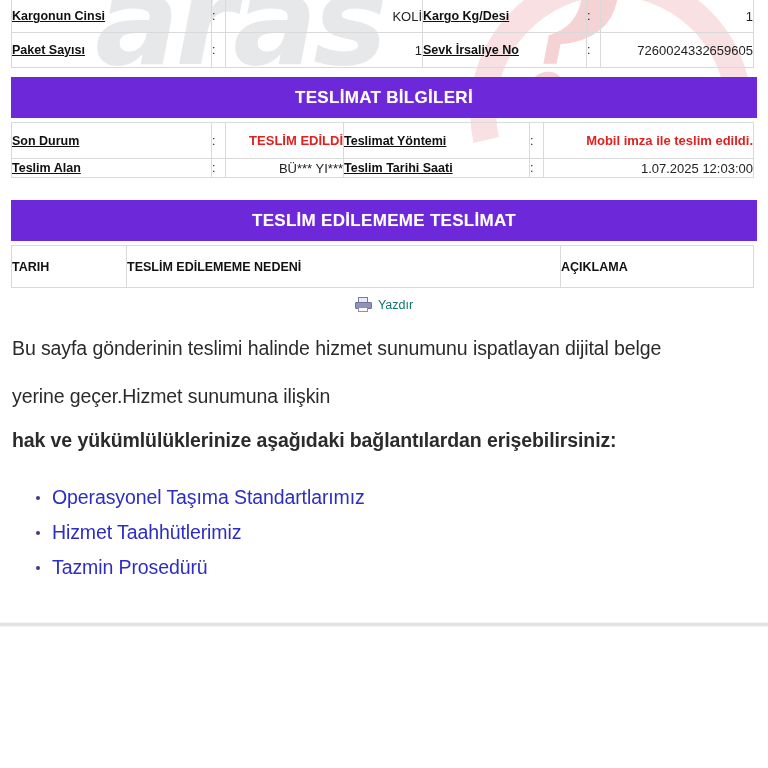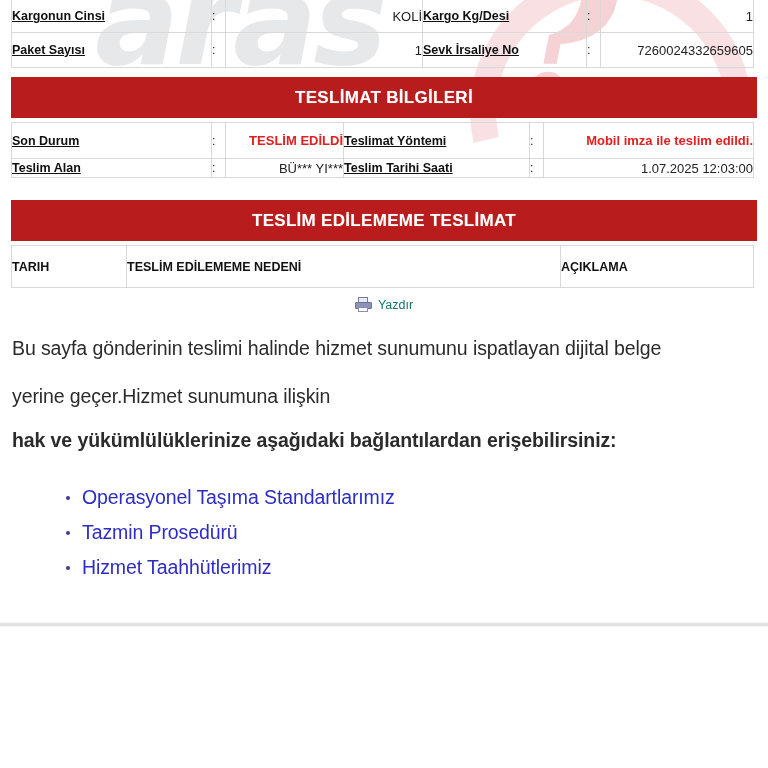--- a/index.html
+++ b/index.html
@@ -100,21 +100,21 @@
     padding-left: 2px;
     text-align: right;
   }
   .val.red {
     color: #e02121;
     font-weight: bold;
   }
 
   .band {
     position: absolute;
-    background: #b91c1c;
+    background: #6d28d9;
     color: #ffffff;
     font-size: 17px;
     font-weight: bold;
     letter-spacing: .3px;
     display: flex;
     align-items: center;
     justify-content: center;
     text-shadow: 0 0 1px rgba(255,255,255,.35);
   }
 
@@ -190,21 +190,20 @@
     left: 12px;
     top: 480px;
     margin: 0;
     padding: 0 0 0 40px;
     list-style: none;
   }
   #links li {
     position: relative;
     height: 35px;
     line-height: 35px;
-    margin-left: 30px;
   }
   #links li::before {
     content: "";
     position: absolute;
     left: -16px;
     top: 16px;
     width: 4px; height: 4px;
     border-radius: 50%;
     background: #3b3b8f;
   }
@@ -325,22 +324,22 @@
 
   <div class="para" id="para1">Bu sayfa gönderinin teslimi halinde hizmet sunumunu ispatlayan dijital belge</div>
   <div class="para" id="para2">yerine geçer.Hizmet sunumuna ilişkin</div>
   <div class="para" id="para3">hak ve yükümlülüklerinize aşağıdaki bağlantılardan erişebilirsiniz:</div>
 
   <ul id="links">
     <li>
       <a href="#">Operasyonel Taşıma Standartlarımız</a>
     </li>
     <li>
+      <a href="#">Hizmet Taahhütlerimiz</a>
+    </li>
+    <li>
       <a href="#">Tazmin Prosedürü</a>
     </li>
-    <li>
-      <a href="#">Hizmet Taahhütlerimiz</a>
-    </li>
   </ul>
 
   <div id="divider"></div>
 
 </div>
 
 </body></html>

